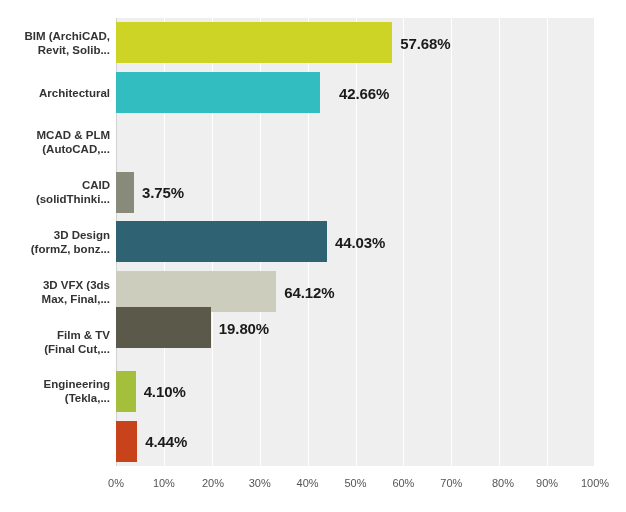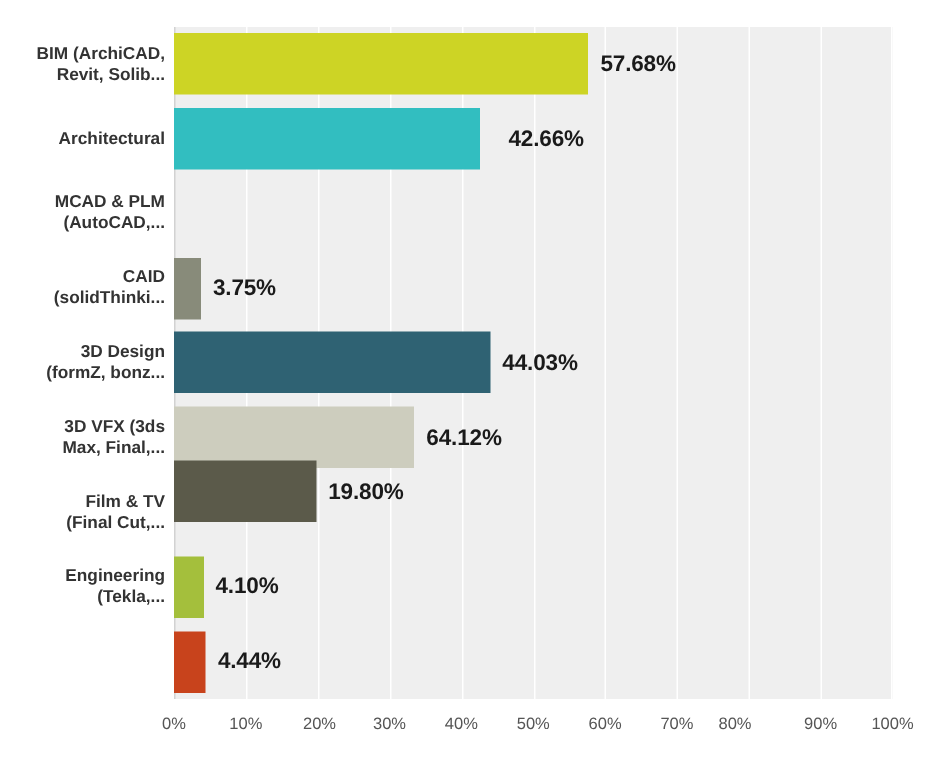--- a/index.html
+++ b/index.html
@@ -209,18 +209,18 @@
 
   <div class="x-axis">
       <div class="tick-label" style="left: 0px;">0%</div>
       <div class="tick-label" style="left: 47.9px;">10%</div>
       <div class="tick-label" style="left: 97px;">20%</div>
       <div class="tick-label" style="left: 143.7px;">30%</div>
       <div class="tick-label" style="left: 191.6px;">40%</div>
       <div class="tick-label" style="left: 239.5px;">50%</div>
       <div class="tick-label" style="left: 287.4px;">60%</div>
       <div class="tick-label" style="left: 335.3px;">70%</div>
-      <div class="tick-label" style="left: 374px;">80%</div>
+      <div class="tick-label" style="left: 387px;">80%</div>
       <div class="tick-label" style="left: 431.1px;">90%</div>
       <div class="tick-label" style="left: 479px;">100%</div>
     </div>
 
 </div>
 
 </body></html>

